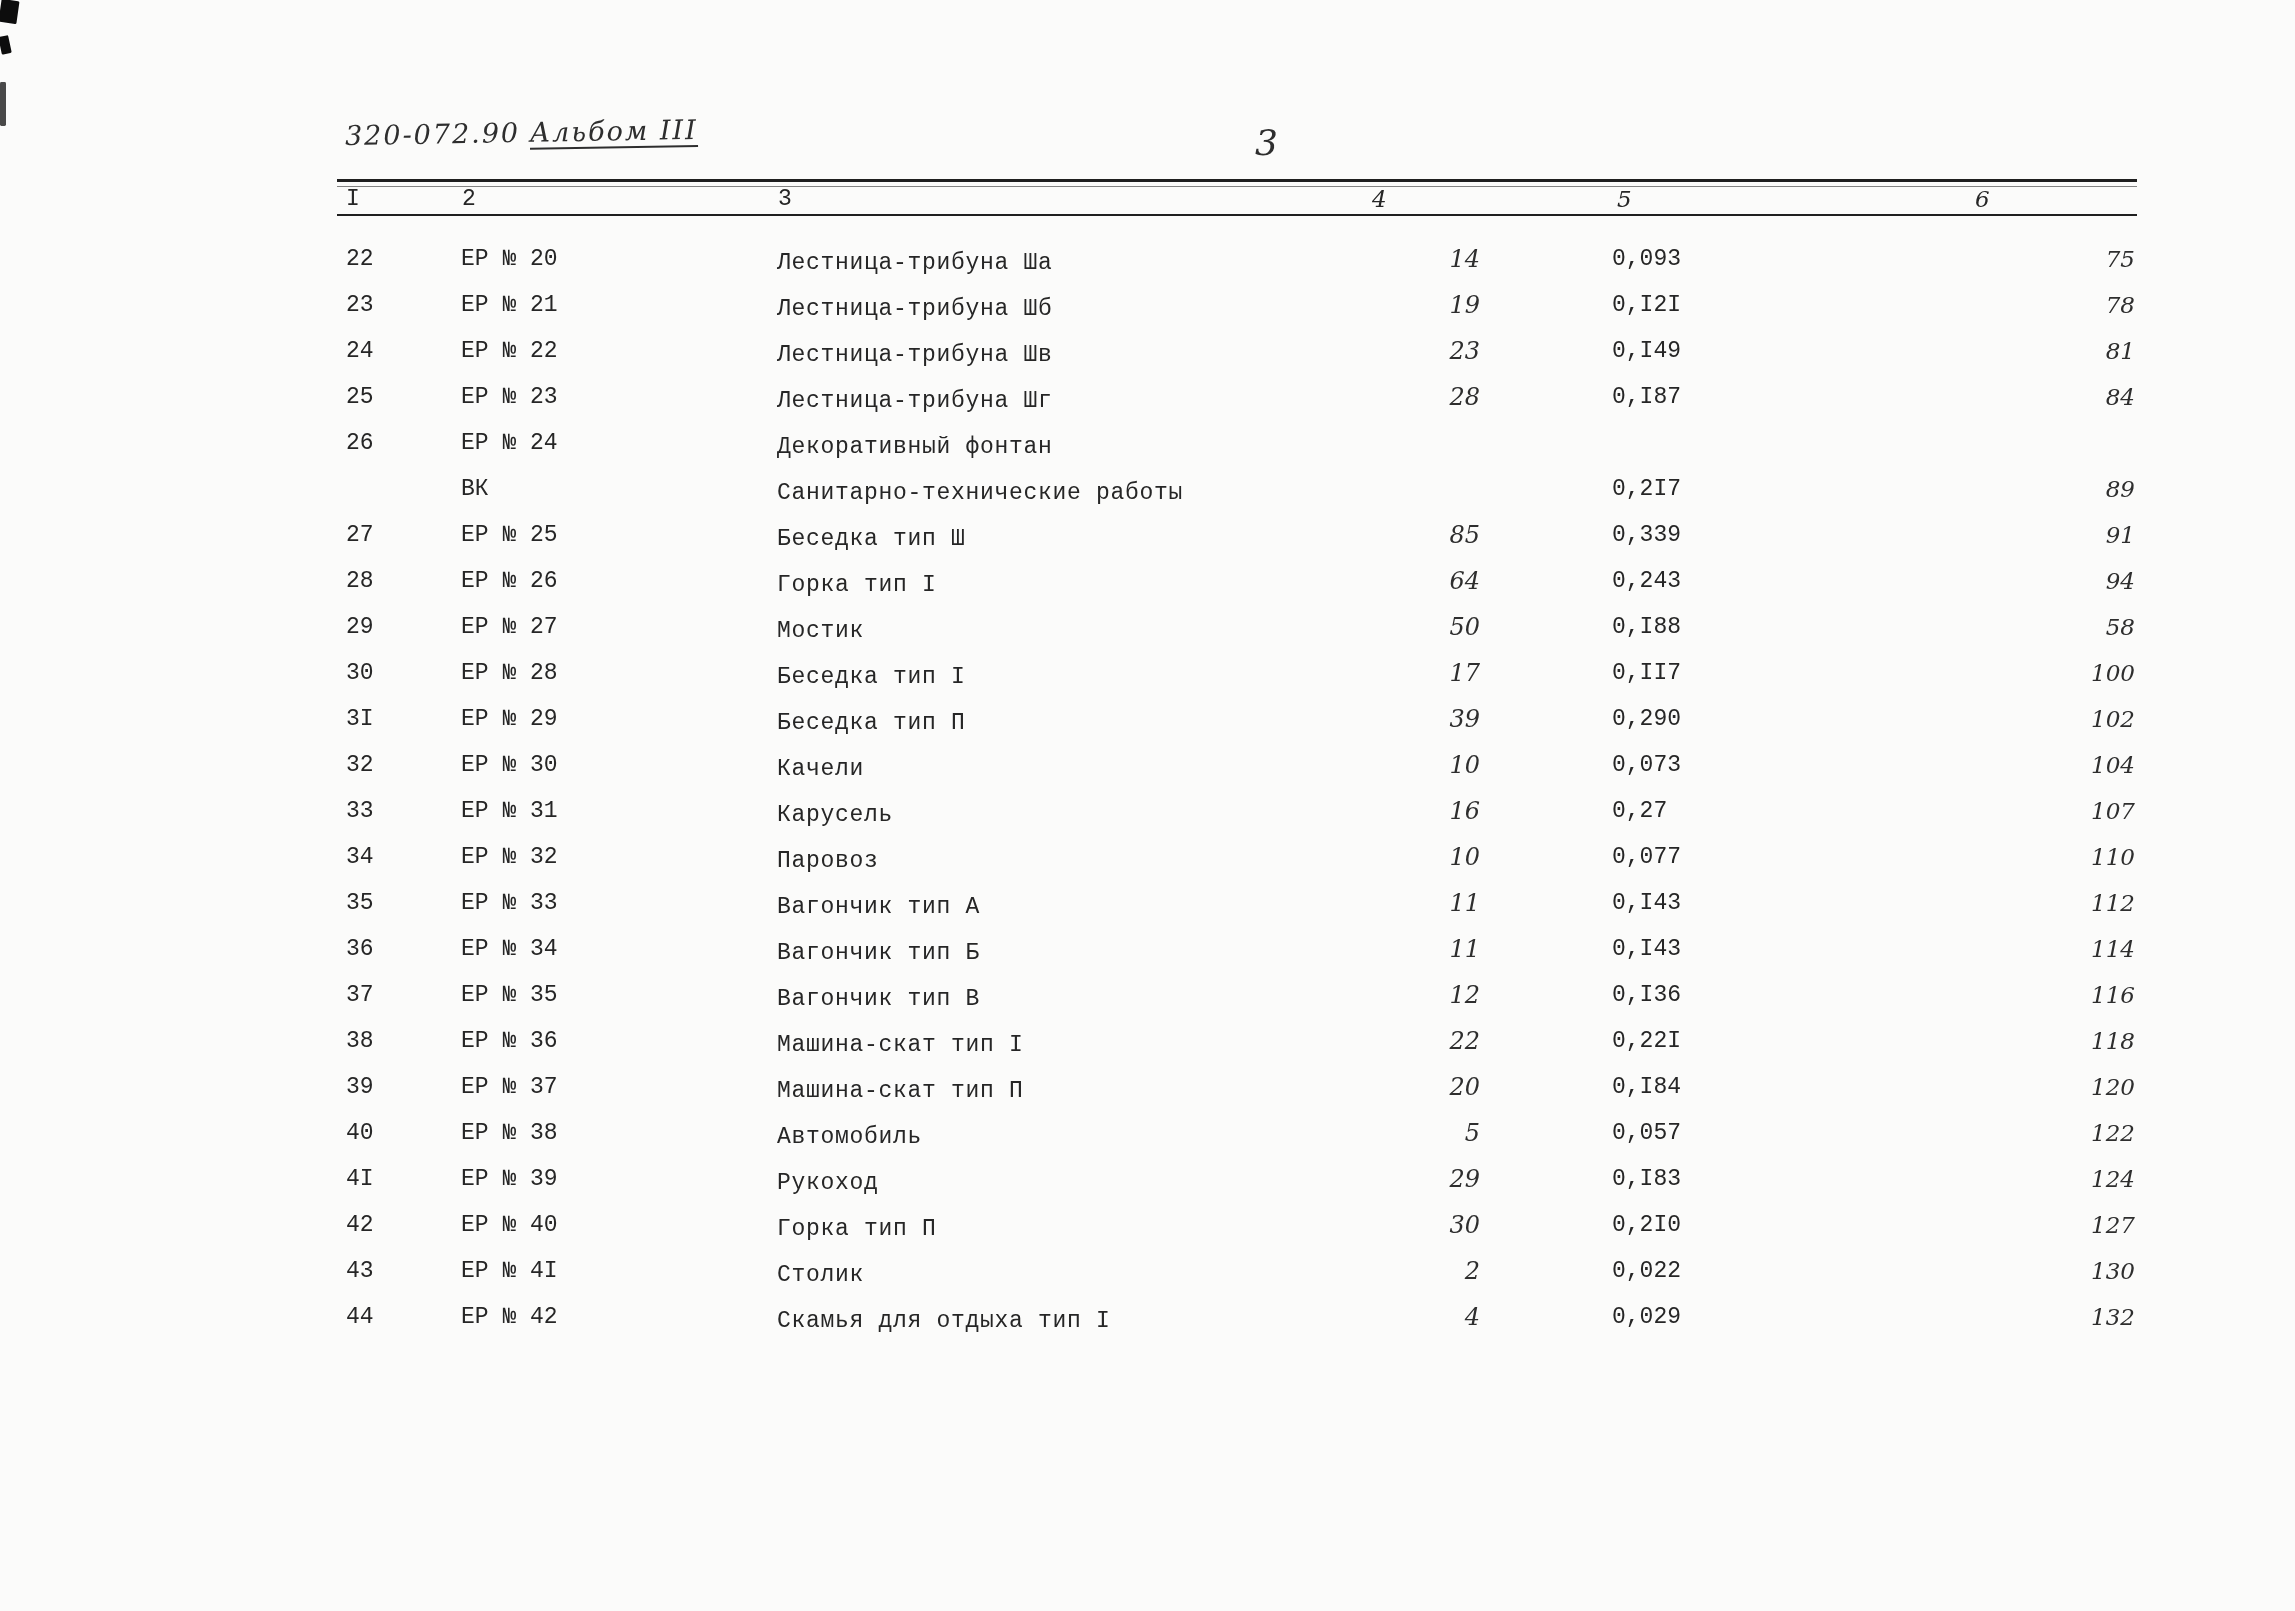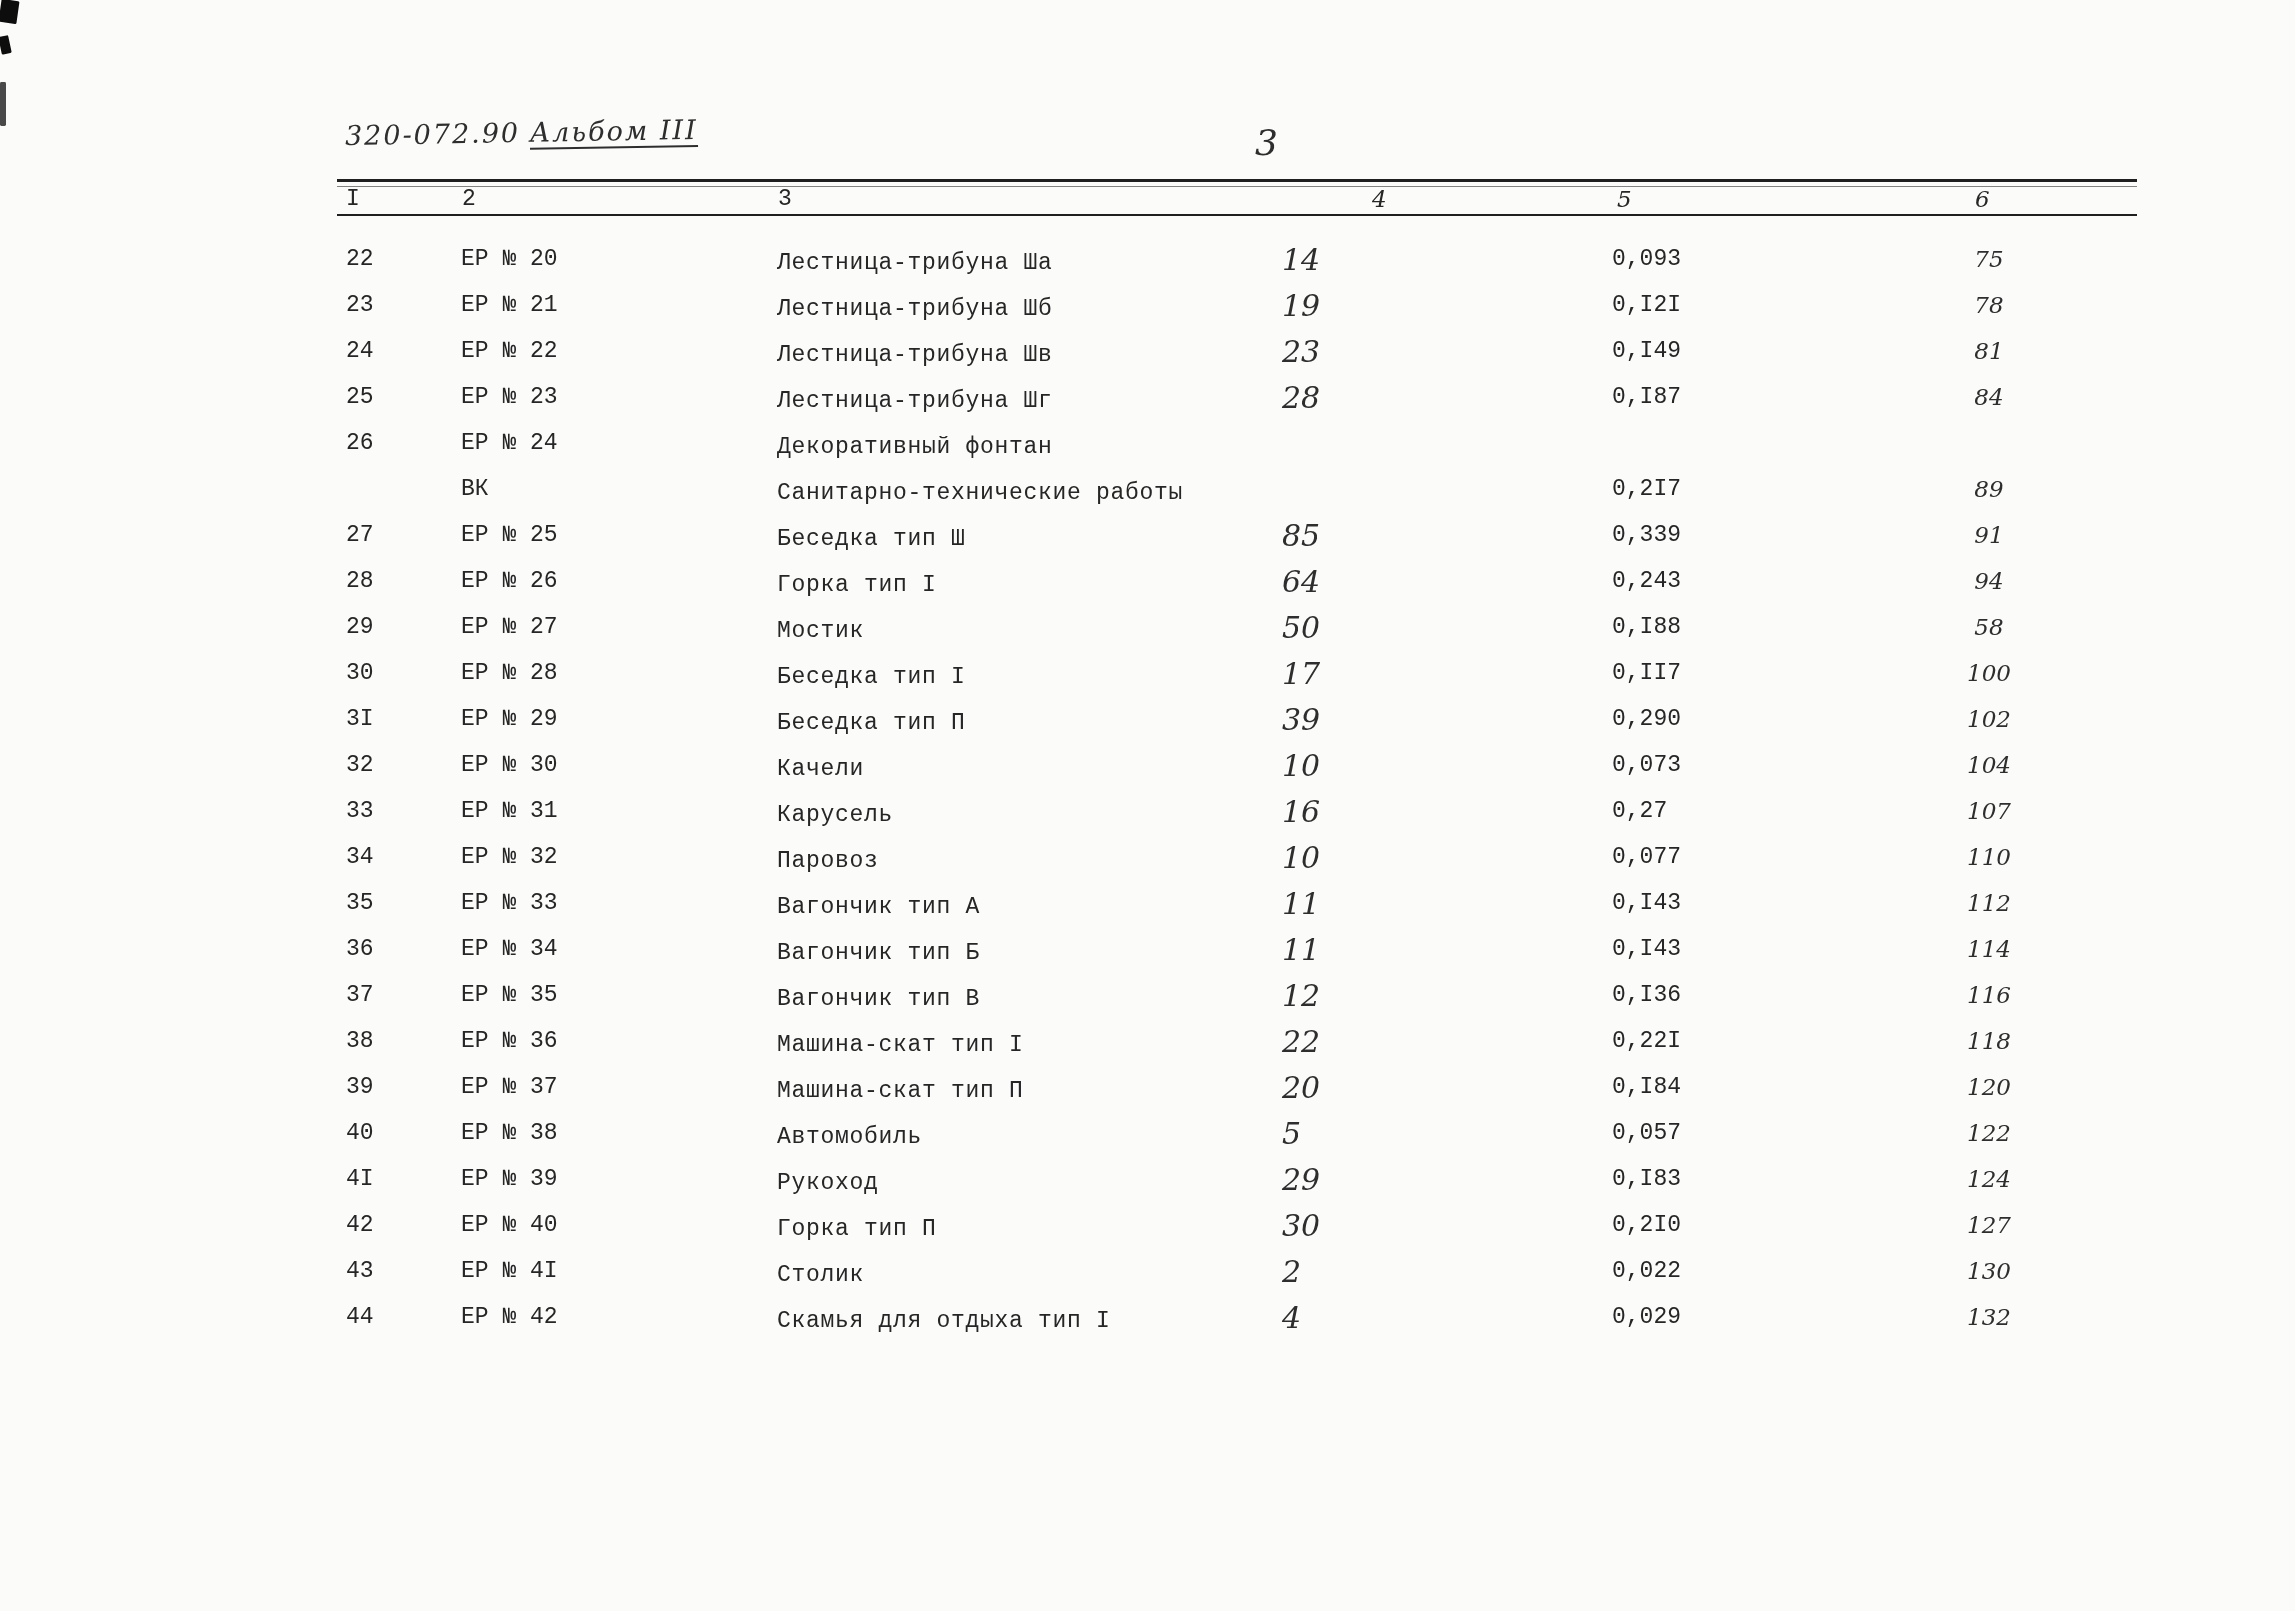--- a/index.html
+++ b/index.html
@@ -62,23 +62,23 @@
     display:grid;
     grid-template-columns:115px 316px 505px 198px 363px 292px;
     height:46px;
     align-items:center;
     font-size:23px;
     white-space:nowrap;
   }
   .row .c1{text-align:left;}
   .row .c2{text-align:left;}
   .row .c3{text-align:left;letter-spacing:0.7px;margin-top:8px;}
-  .row .c4{text-align:left;font-size:30px;}
+  .row .c4{text-align:right;font-size:24px;}
   .row .c5{padding-left:132px;text-align:left;}
-  .row .c6{text-align:center;font-size:23px;}
+  .row .c6{text-align:right;font-size:23px;}
 </style>
 </head>
 <body>
 
 <div class="page">
 
   <div class="artifact a1"></div>
   <div class="artifact a2"></div>
   <div class="artifact a3"></div>
 

